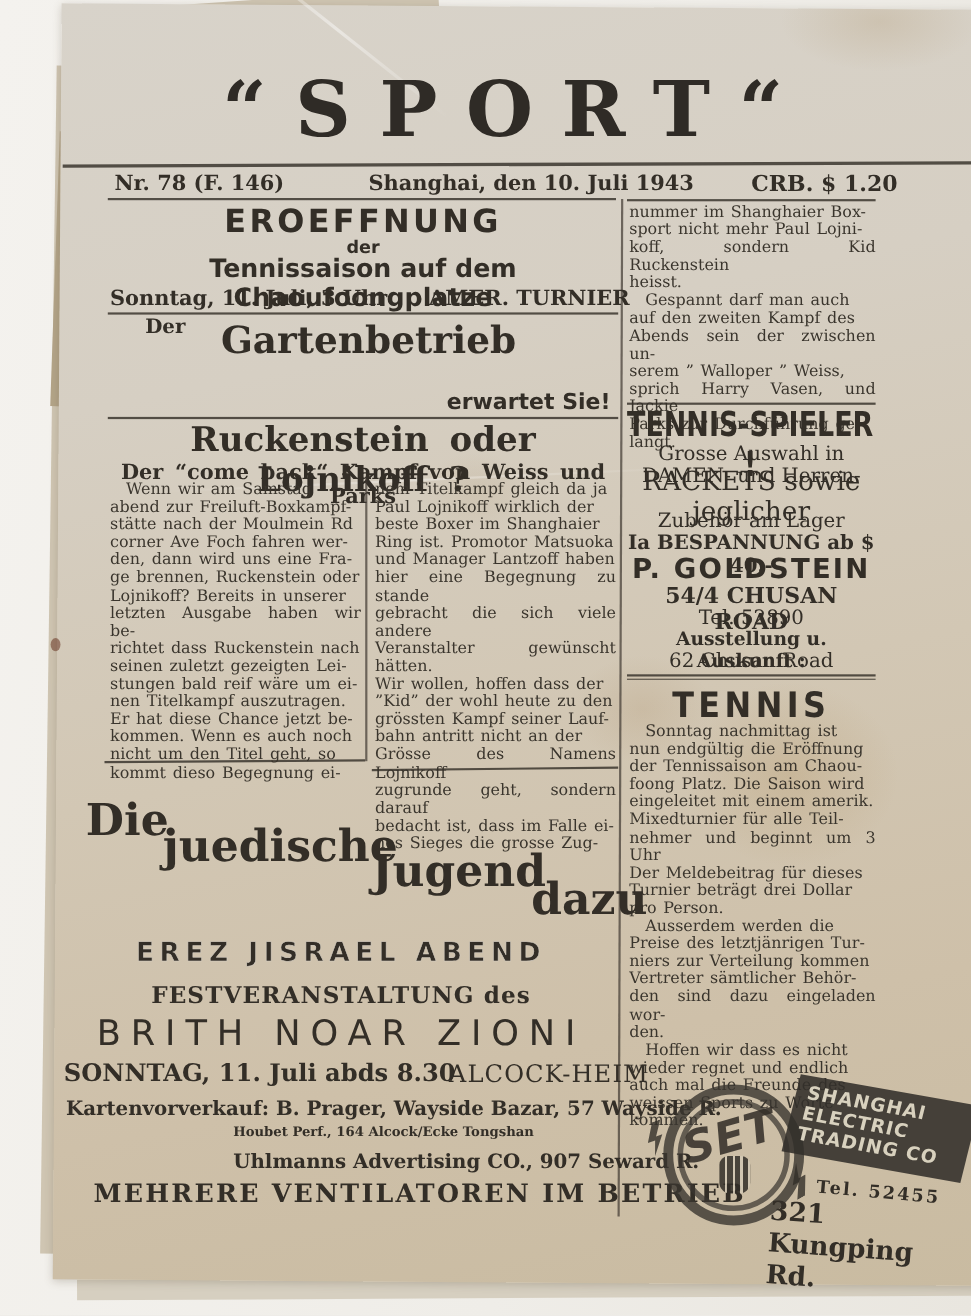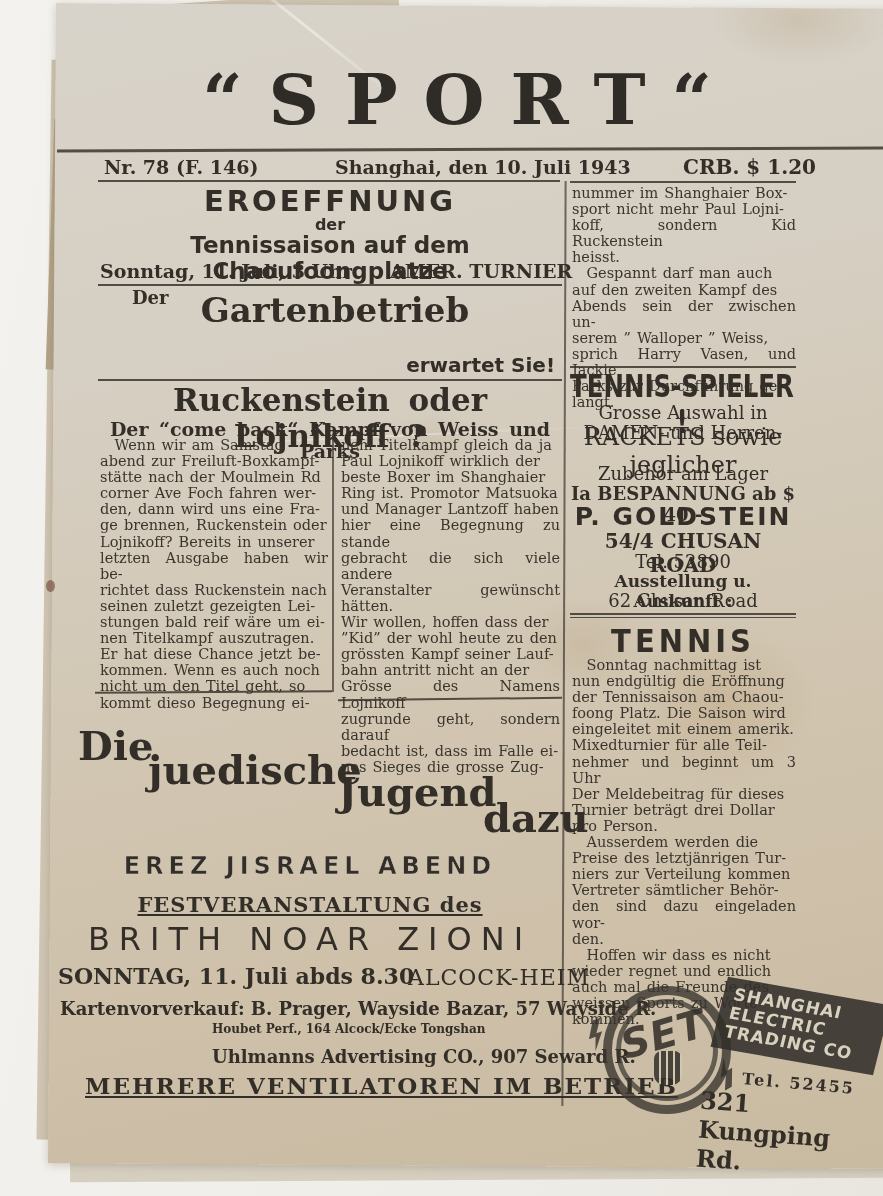--- a/index.html
+++ b/index.html
@@ -181,29 +181,29 @@
 auch mal die Freunde des
 weissen Sports zu Worte
 kommen.</div>
 
   <div class="abs serif b ink" style="left:78px;top:722px;font-size:40px;">Die</div>
   <div class="abs serif b ink" style="left:148px;top:746px;font-size:40px;">juedische</div>
   <div class="abs serif b ink" style="left:338px;top:768px;font-size:40px;">Jugend</div>
   <div class="abs serif b ink" style="left:483px;top:794px;font-size:40px;">dazu</div>
 
   <div class="abs ctr sans b ink" style="left:60px;top:852px;width:500px;font-size:24px;letter-spacing:5px;-webkit-text-stroke:.5px #d5cec2;">EREZ JISRAEL ABEND</div>
-  <div class="abs ctr serif b ink" style="left:60px;top:892px;width:500px;font-size:21px;letter-spacing:1px;text-decoration:underline;">FESTVERANSTALTUNG des</div>
+  <div class="abs ctr serif b ink" style="left:60px;top:892px;width:500px;font-size:21px;letter-spacing:1px;">FESTVERANSTALTUNG des</div>
   <div class="abs ctr sans ink" style="left:60px;top:920px;width:500px;font-size:32px;letter-spacing:9px;">BRITH NOAR ZIONI</div>
   <div class="abs serif b ink" style="left:58px;top:963px;font-size:22px;">SONNTAG, 11. Juli abds 8.30</div>
   <div class="abs serif ink" style="left:408px;top:965px;font-size:22px;letter-spacing:1px;">ALCOCK-HEIM</div>
 
   <div class="abs serif b ink" style="left:60px;top:998px;font-size:18px;">Kartenvorverkauf: B. Prager, Wayside Bazar, 57 Wayside R.</div>
   <div class="abs serif b ink" style="left:212px;top:1022px;font-size:12px;">Houbet Perf., 164 Alcock/Ecke Tongshan</div>
   <div class="abs serif b ink" style="left:212px;top:1046px;font-size:18px;">Uhlmanns Advertising CO., 907 Seward R.</div>
-  <div class="abs serif b ink" style="left:85px;top:1072px;font-size:23px;letter-spacing:2px;text-decoration:underline;">MEHRERE VENTILATOREN IM BETRIEB</div>
+  <div class="abs serif b ink" style="left:85px;top:1072px;font-size:23px;letter-spacing:2px;">MEHRERE VENTILATOREN IM BETRIEB</div>
 
   <div class="set-circle">
     <span class="set-mono">SET</span>
     <span class="fist"></span>
   </div>
   <div class="bolt bolt1"></div>
   <div class="bolt bolt2"></div>
   <div class="set-banner">
     <div>SHANGHAI</div>
     <div>ELECTRIC</div>

